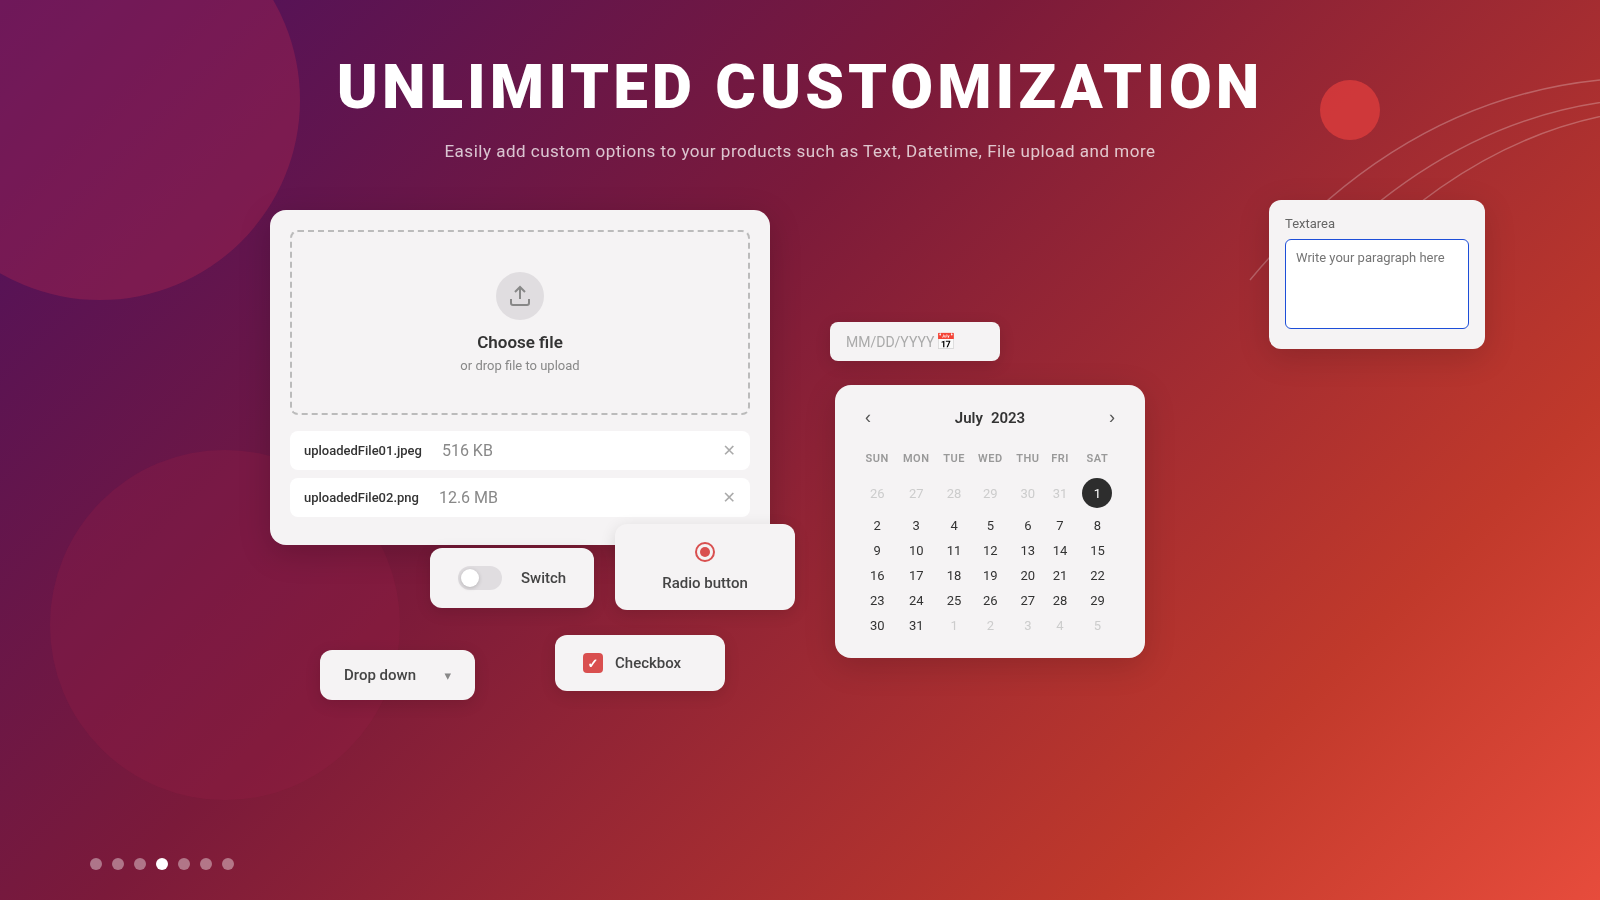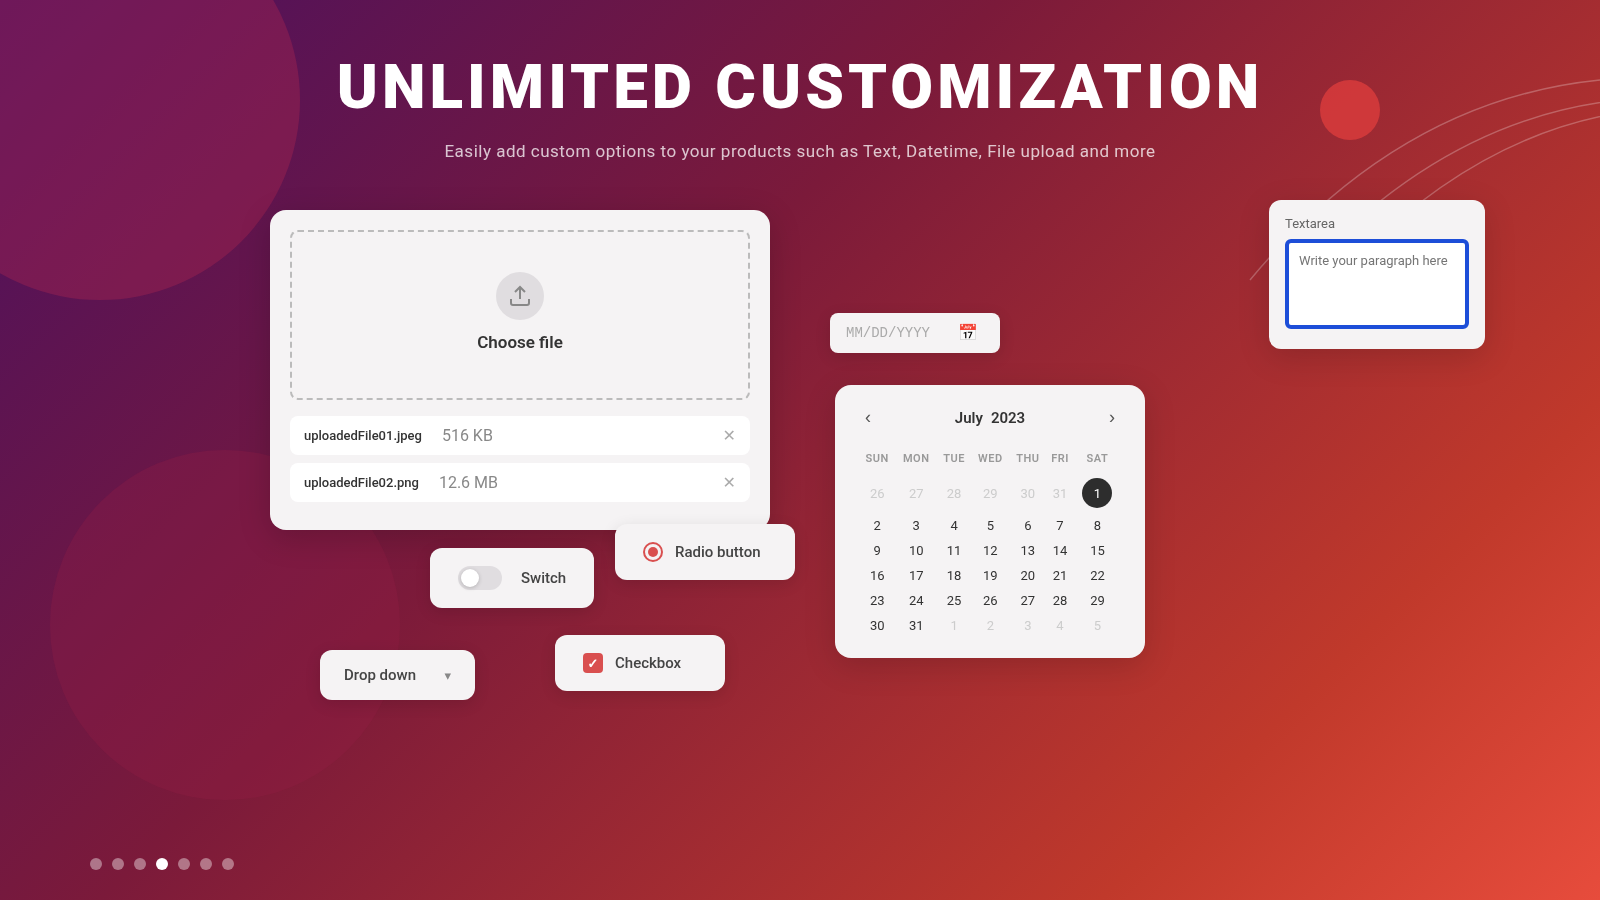--- a/index.html
+++ b/index.html
@@ -142,44 +142,43 @@
     }
     .textarea-label {
       font-size: 13px;
       color: #666;
       margin-bottom: 8px;
     }
     .textarea-field {
       width: 100%;
       height: 90px;
       background: #fff;
-      border: 4px solid #1d4ed8;
+      border: 1px solid #1d4ed8;
       border-radius: 6px;
       padding: 10px;
       font-size: 13px;
       color: #bbb;
       resize: none;
       outline: none;
       font-family: inherit;
     }
 
     
     .date-input-wrap {
       position: absolute;
-      top: 313px;
+      top: 322px;
       left: 830px;
       background: #f5f3f4;
       border-radius: 8px;
       padding: 10px 16px;
       box-shadow: 0 4px 16px rgba(0,0,0,0.12);
       display: flex;
       align-items: center;
-      gap: 28px;
+      gap: 2px;
       min-width: 170px;
-      font-family: Liberation Mono, monospace;
     }
     .date-input-text {
       font-size: 14px;
       color: #aaa;
     }
     .calendar-icon { color: #666; font-size: 16px; }
 
     
     .calendar-card {
       position: absolute;
@@ -285,20 +284,21 @@
       top: 524px;
       left: 615px;
       background: #f5f3f4;
       border-radius: 12px;
       padding: 18px 28px;
       display: flex;
       align-items: center;
       gap: 12px;
       box-shadow: 0 4px 16px rgba(0,0,0,0.12);
       min-width: 180px;
+      flex-direction: column;
     }
     .radio-circle {
       width: 20px; height: 20px;
       border-radius: 50%;
       border: 2px solid #d94f4f;
       display: flex; align-items: center; justify-content: center;
     }
     .radio-inner {
       width: 10px; height: 10px;
       border-radius: 50%;
@@ -406,20 +406,21 @@
   <div class="file-upload-card">
     <div class="dropzone">
       <div class="upload-icon-wrap">
         <svg viewBox="0 0 24 24" fill="none" stroke="#888" stroke-width="2">
           <path d="M21 15v4a2 2 0 01-2 2H5a2 2 0 01-2-2v-4"></path>
           <polyline points="17 8 12 3 7 8"></polyline>
           <line x1="12" y1="3" x2="12" y2="15"></line>
         </svg>
       </div>
       <div class="dropzone-title">Choose file</div>
+      <div class="dropzone-sub">or drop file to upload</div>
     </div>
     <div class="file-row">
       <div class="file-info">
         <span class="file-name">uploadedFile01.jpeg</span>
         <span class="file-size">516 KB</span>
       </div>
       <span class="file-remove">✕</span>
     </div>
     <div class="file-row">
       <div class="file-info">

